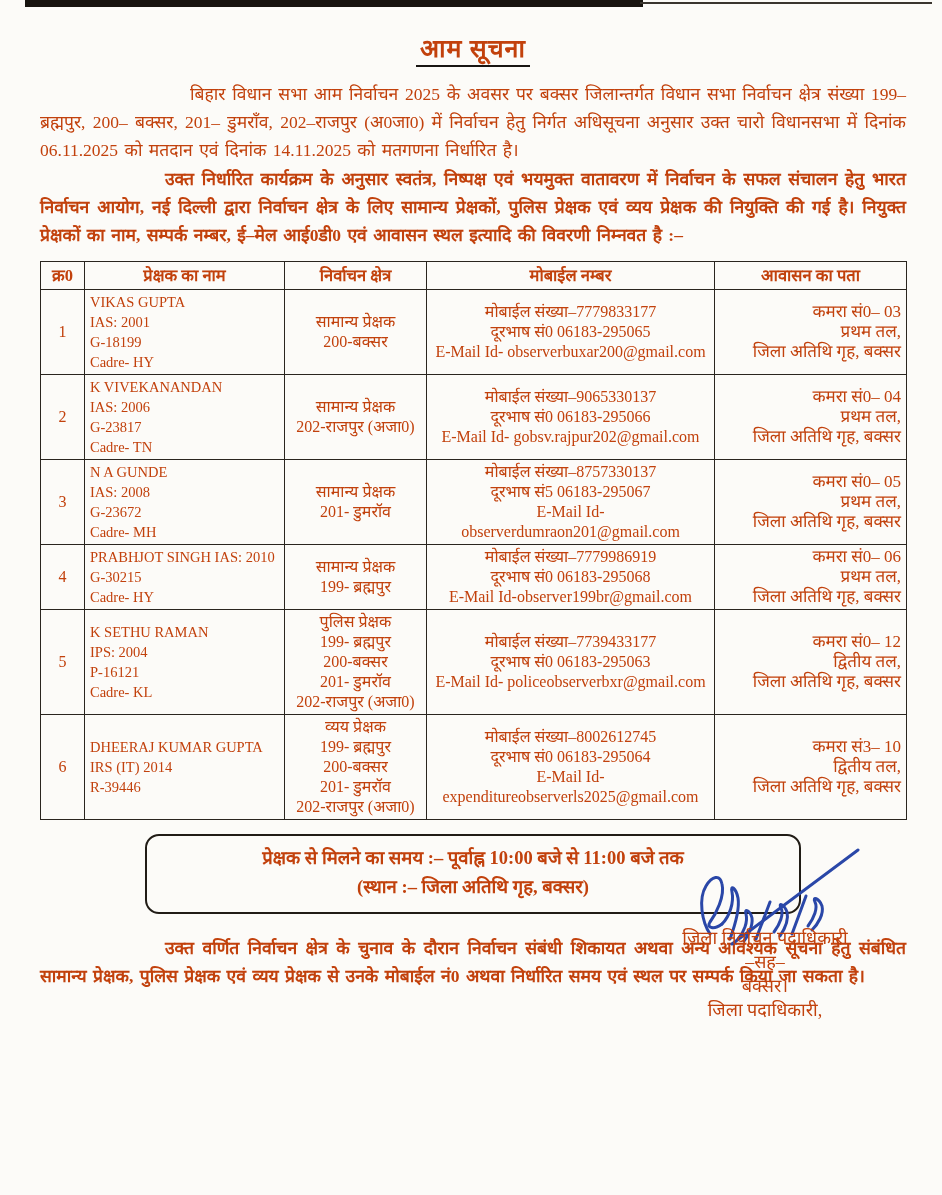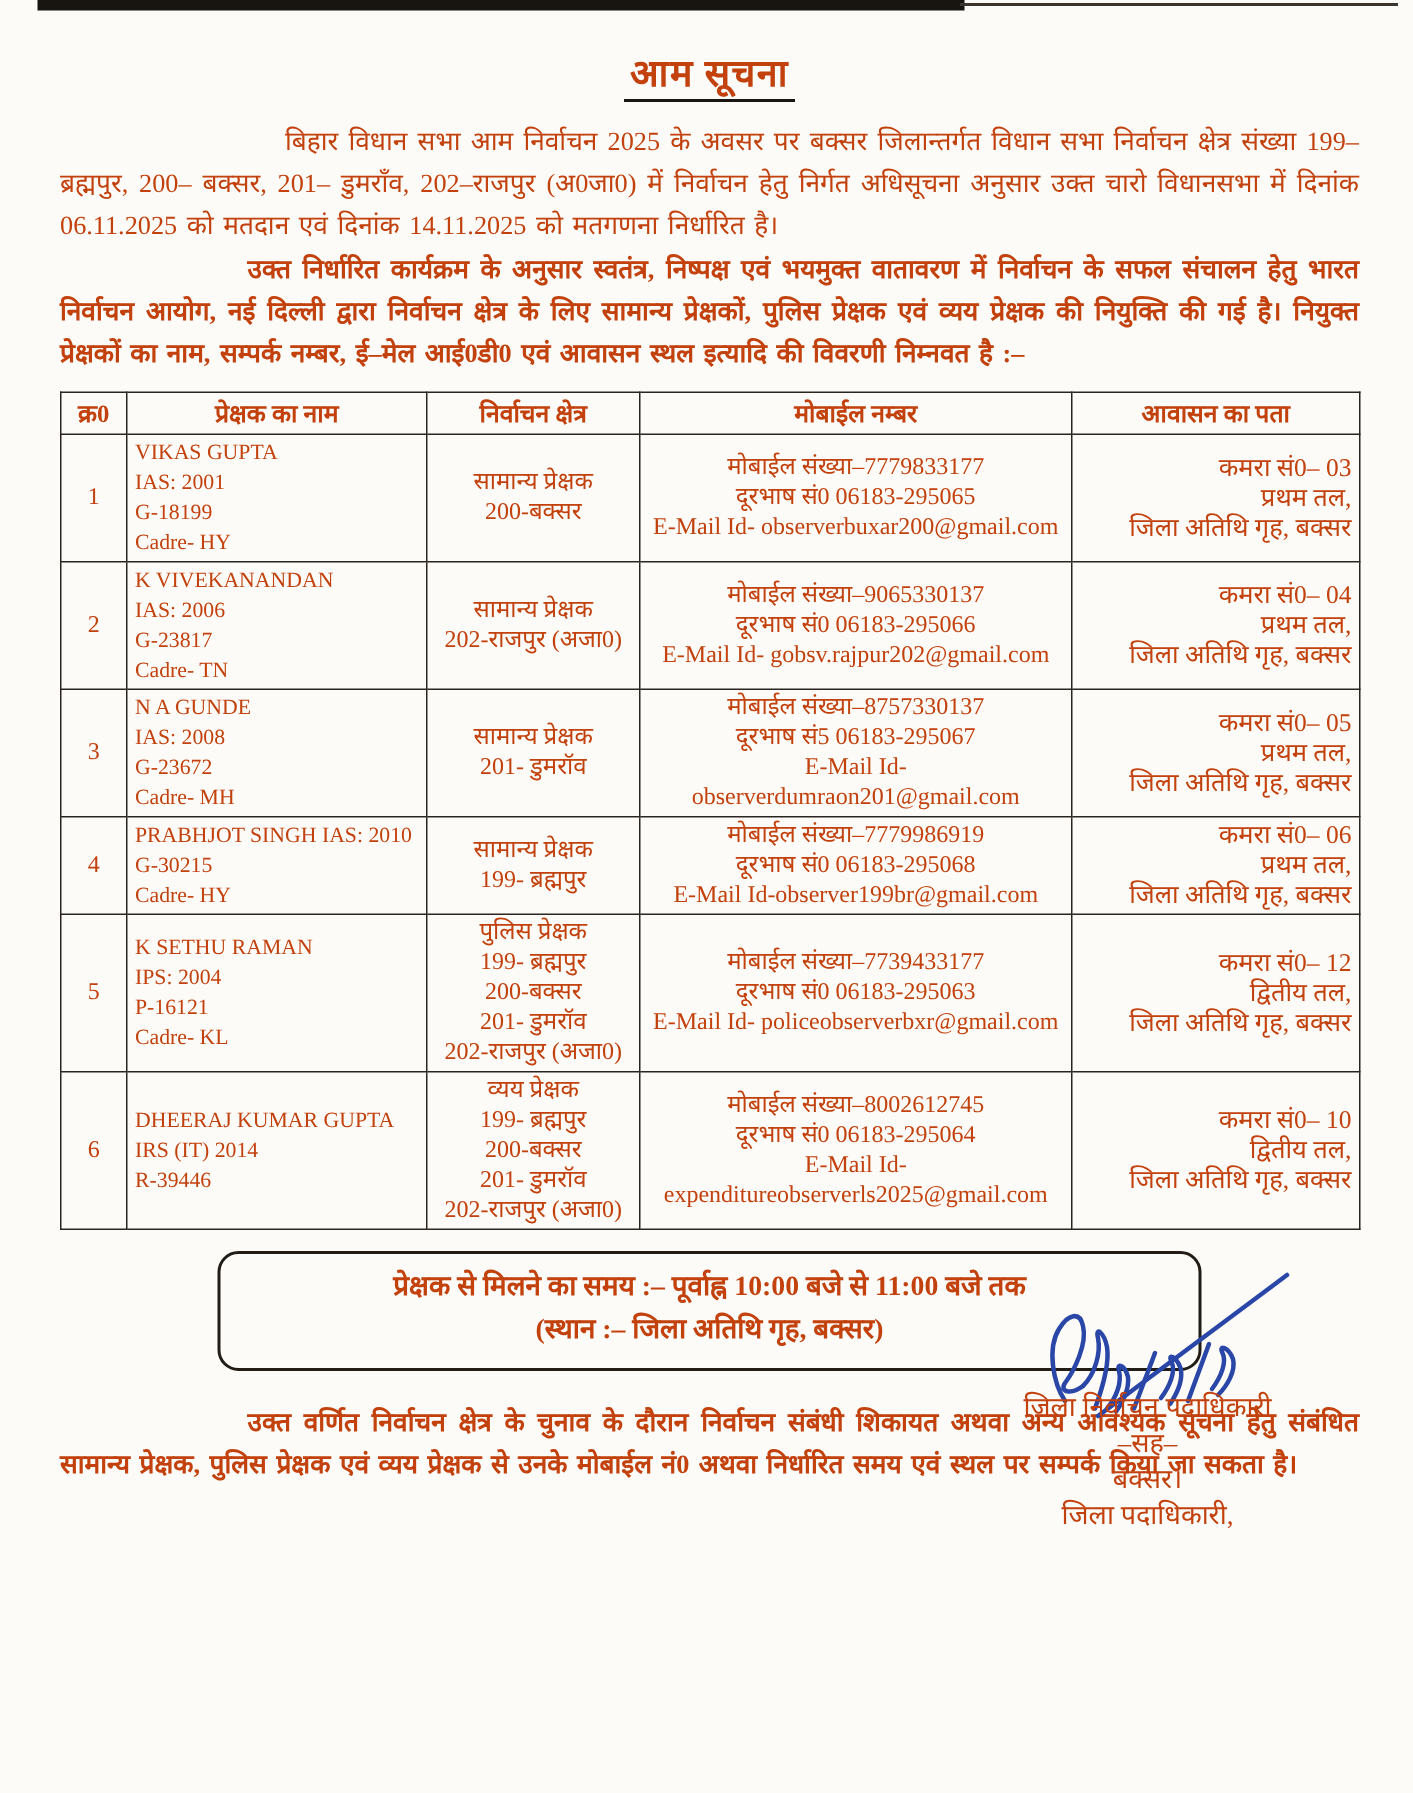--- a/index.html
+++ b/index.html
@@ -247,21 +247,21 @@
 R-39446</td>
         <td class="c-const">व्यय प्रेक्षक
 199- ब्रह्मपुर
 200-बक्सर
 201- डुमरॉव
 202-राजपुर (अजा0)</td>
         <td class="c-contact">मोबाईल संख्या–8002612745
 दूरभाष सं0 06183-295064
 E-Mail Id-
 expenditureobserverls2025@gmail.com</td>
-        <td class="c-addr">कमरा सं0– 10
+        <td class="c-addr">कमरा सं3– 10
 द्वितीय तल,
 जिला अतिथि गृह, बक्सर</td>
       </tr>
     </tbody>
     </table>
 
     <div class="meeting-box">
       <div>प्रेक्षक से मिलने का समय :– पूर्वाह्न 10:00 बजे से 11:00 बजे तक</div>
       <div>(स्थान :– जिला अतिथि गृह, बक्सर)</div>
     </div>

